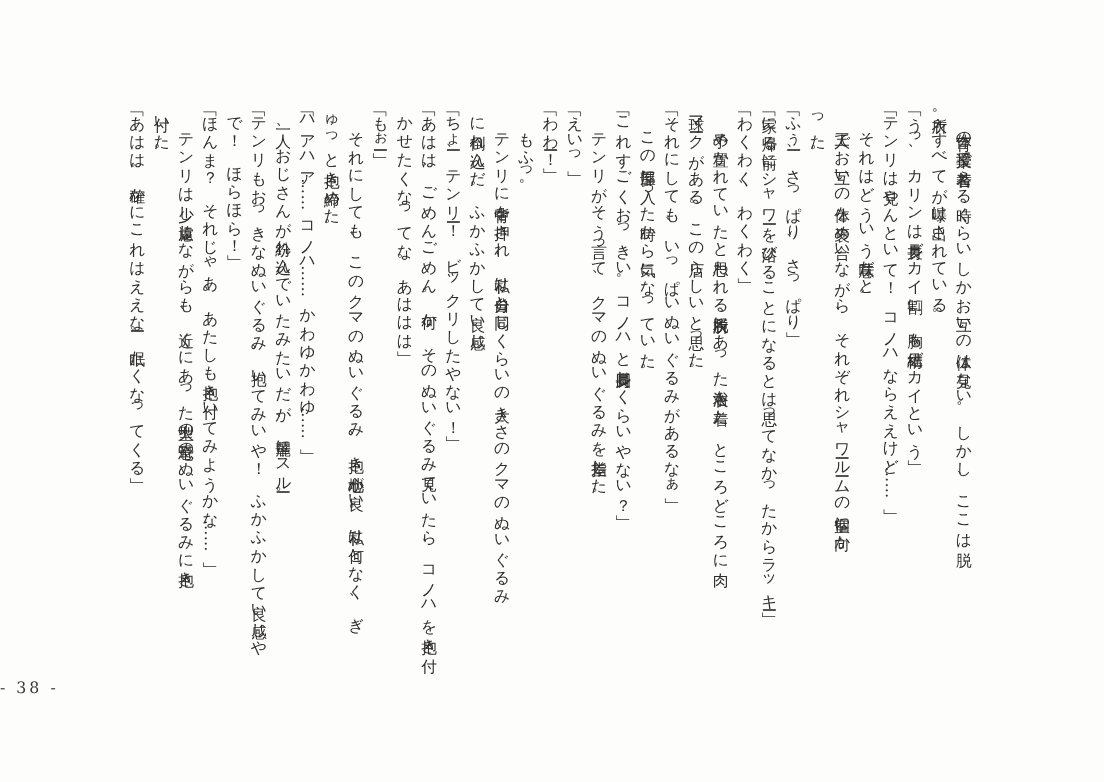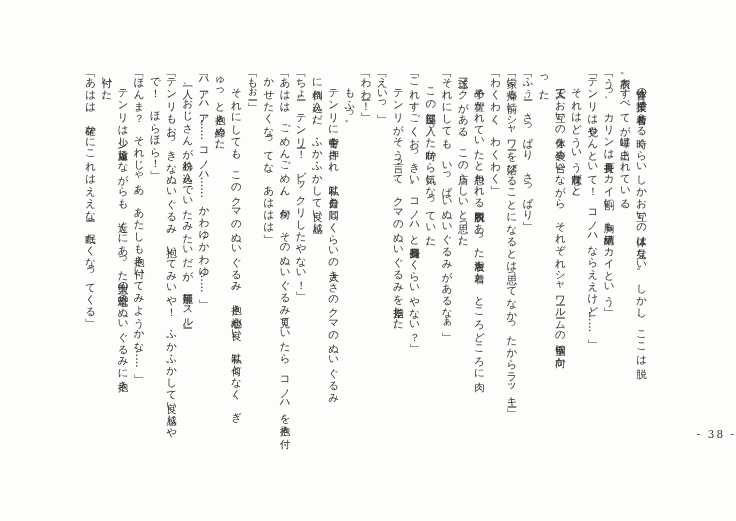--- a/index.html
+++ b/index.html
@@ -30,23 +30,23 @@
   }
   .text-columns p {
     margin: 0;
     padding: 0;
     white-space: pre;
     font-kerning: none;
   }
   .page-footer {
     position: absolute;
     left: 0;
-    top: 423px;
+    top: 447px;
     width: 736px;
-    text-align: right;
+    text-align: left;
   }
   .page-number {
     font-size: 10.5px;
     letter-spacing: 2px;
     color: #3a3937;
   }
 </style>
 </head>
 <body>
 

